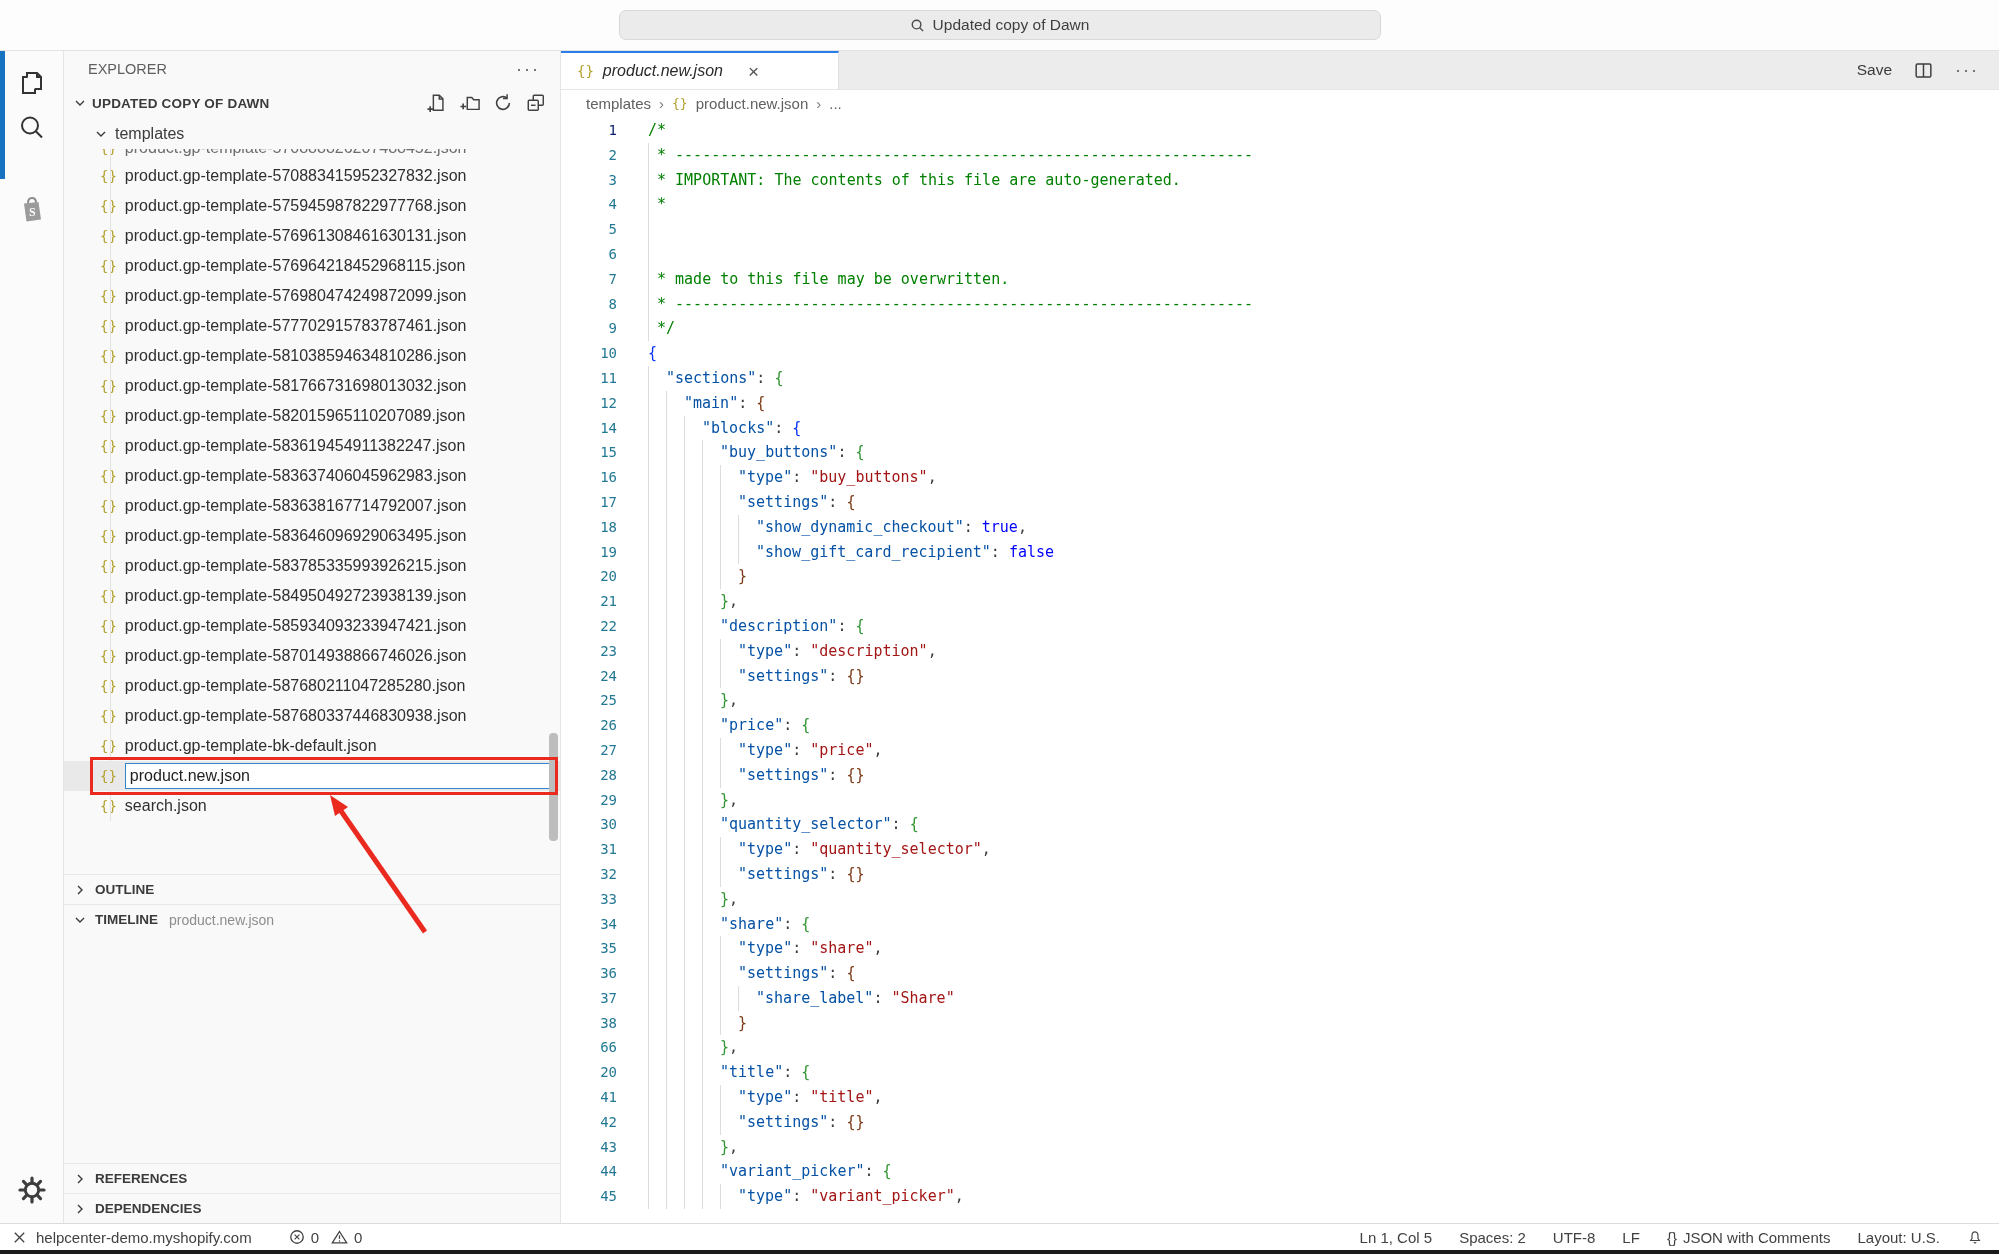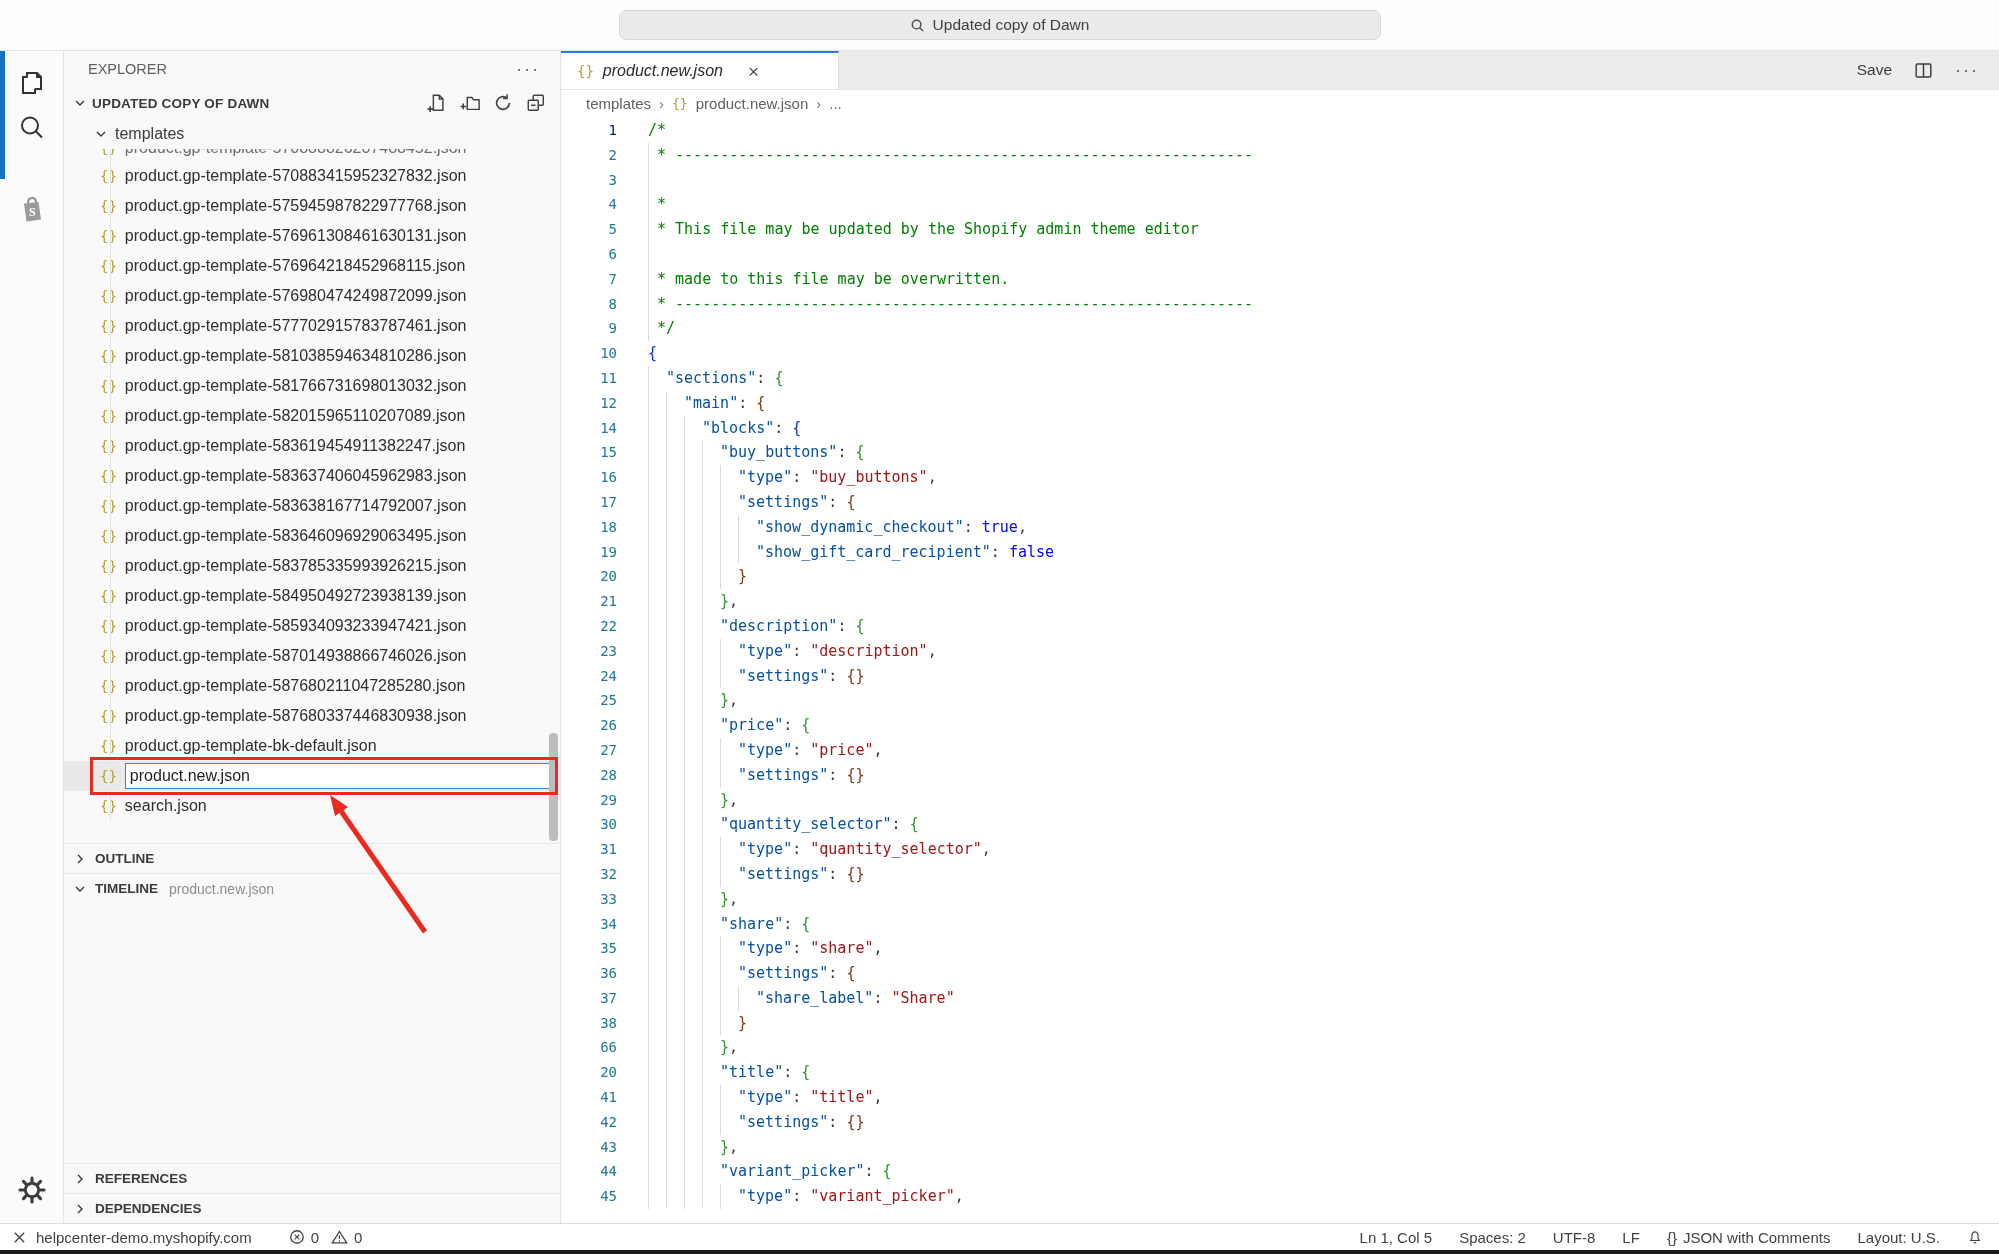--- a/index.html
+++ b/index.html
@@ -43,21 +43,21 @@
   .frow.clipped .inner{ display:flex; gap:8px; align-items:center; margin-top:-14px; color:#6d6d6d; }
   .frow.renamed{ background:#e9e9e9; position:relative; padding-right:10px; }
   .rename-input{ flex:1; height:26px; border:1px solid #3584cf; background:#fff; outline:none;
                  font:16px "Liberation Sans", sans-serif; color:#1f1f1f; padding:0 4px; }
   .red-box{ position:absolute; left:26px; top:-4px; width:468px; height:38px;
             border:3px solid #ea2a1f; pointer-events:none; z-index:5; }
 
   .side-section{ border-top:1px solid #e8e8e8; }
   .section-header{ height:29px; display:flex; align-items:center; gap:7px; padding-left:8px;
                    font-weight:bold; font-size:13.5px; color:#3b3b3b; }
-  .mt-gap{ margin-top:22px; }
+  .mt-gap{ margin-top:53px; }
   .tl-desc{ font-weight:normal; color:#8d8d8d; font-size:14px; margin-left:4px; }
   .timeline-item{ height:30px; display:flex; align-items:center; gap:11px; padding:0 27px 0 26px; }
   .time{ margin-left:auto; color:#8f8f8f; font-size:14px; }
   .spacer{ flex:1; }
   .sb-thumb{ position:absolute; right:2px; top:682px; width:9px; height:108px;
              background:#bdbdbd; border-radius:4px; }
   .arrow-svg{ position:absolute; left:0; top:0; width:497px; height:1172px;
               pointer-events:none; z-index:6; }
 
   
@@ -379,23 +379,23 @@
         <span class="crumb-sep">›</span>
         <span class="json-ic">{}</span>
         <span>product.new.json</span>
         <span class="crumb-sep">›</span>
         <span>...</span>
       </div>
 
       <div class="code" id="code-lines">
           <div class="cline"><span class="gutter active">1</span><span class="ctext" style="padding-left: 0px;"><span class="cm">/*</span></span></div>
           <div class="cline"><span class="gutter">2</span><span class="guide" style="left: 87px;"></span><span class="ctext" style="padding-left: 9px;"><span class="cm">* ----------------------------------------------------------------</span></span></div>
-          <div class="cline"><span class="gutter">3</span><span class="guide" style="left: 87px;"></span></div>
+          <div class="cline"><span class="gutter">3</span><span class="guide" style="left: 87px;"></span><span class="ctext" style="padding-left: 9px;"><span class="cm">* IMPORTANT: The contents of this file are auto-generated.</span></span></div>
           <div class="cline"><span class="gutter">4</span><span class="guide" style="left: 87px;"></span><span class="ctext" style="padding-left: 9px;"><span class="cm">*</span></span></div>
-          <div class="cline"><span class="gutter">5</span><span class="guide" style="left: 87px;"></span><span class="ctext" style="padding-left: 9px;"><span class="cm">* This file may be updated by the Shopify admin theme editor</span></span></div>
+          <div class="cline"><span class="gutter">5</span><span class="guide" style="left: 87px;"></span></div>
           <div class="cline"><span class="gutter">6</span><span class="guide" style="left: 87px;"></span></div>
           <div class="cline"><span class="gutter">7</span><span class="guide" style="left: 87px;"></span><span class="ctext" style="padding-left: 9px;"><span class="cm">* made to this file may be overwritten.</span></span></div>
           <div class="cline"><span class="gutter">8</span><span class="guide" style="left: 87px;"></span><span class="ctext" style="padding-left: 9px;"><span class="cm">* ----------------------------------------------------------------</span></span></div>
           <div class="cline"><span class="gutter">9</span><span class="guide" style="left: 87px;"></span><span class="ctext" style="padding-left: 9px;"><span class="cm">*/</span></span></div>
           <div class="cline"><span class="gutter">10</span><span class="ctext" style="padding-left: 0px;"><span class="b0">{</span></span></div>
           <div class="cline"><span class="gutter">11</span><span class="guide" style="left: 87px;"></span><span class="ctext" style="padding-left: 18px;"><span class="k">"sections"</span><span class="p">: </span><span class="b1">{</span></span></div>
           <div class="cline"><span class="gutter">12</span><span class="guide" style="left: 87px;"></span><span class="guide" style="left: 105px;"></span><span class="ctext" style="padding-left: 36px;"><span class="k">"main"</span><span class="p">: </span><span class="b2">{</span></span></div>
           <div class="cline"><span class="gutter">14</span><span class="guide" style="left: 87px;"></span><span class="guide" style="left: 105px;"></span><span class="guide" style="left: 123px;"></span><span class="ctext" style="padding-left: 54px;"><span class="k">"blocks"</span><span class="p">: </span><span class="b0">{</span></span></div>
           <div class="cline"><span class="gutter">15</span><span class="guide" style="left: 87px;"></span><span class="guide" style="left: 105px;"></span><span class="guide" style="left: 123px;"></span><span class="guide" style="left: 141px;"></span><span class="ctext" style="padding-left: 72px;"><span class="k">"buy_buttons"</span><span class="p">: </span><span class="b1">{</span></span></div>
           <div class="cline"><span class="gutter">16</span><span class="guide" style="left: 87px;"></span><span class="guide" style="left: 105px;"></span><span class="guide" style="left: 123px;"></span><span class="guide" style="left: 141px;"></span><span class="guide" style="left: 159px;"></span><span class="ctext" style="padding-left: 90px;"><span class="k">"type"</span><span class="p">: </span><span class="s">"buy_buttons"</span><span class="p">,</span></span></div>

